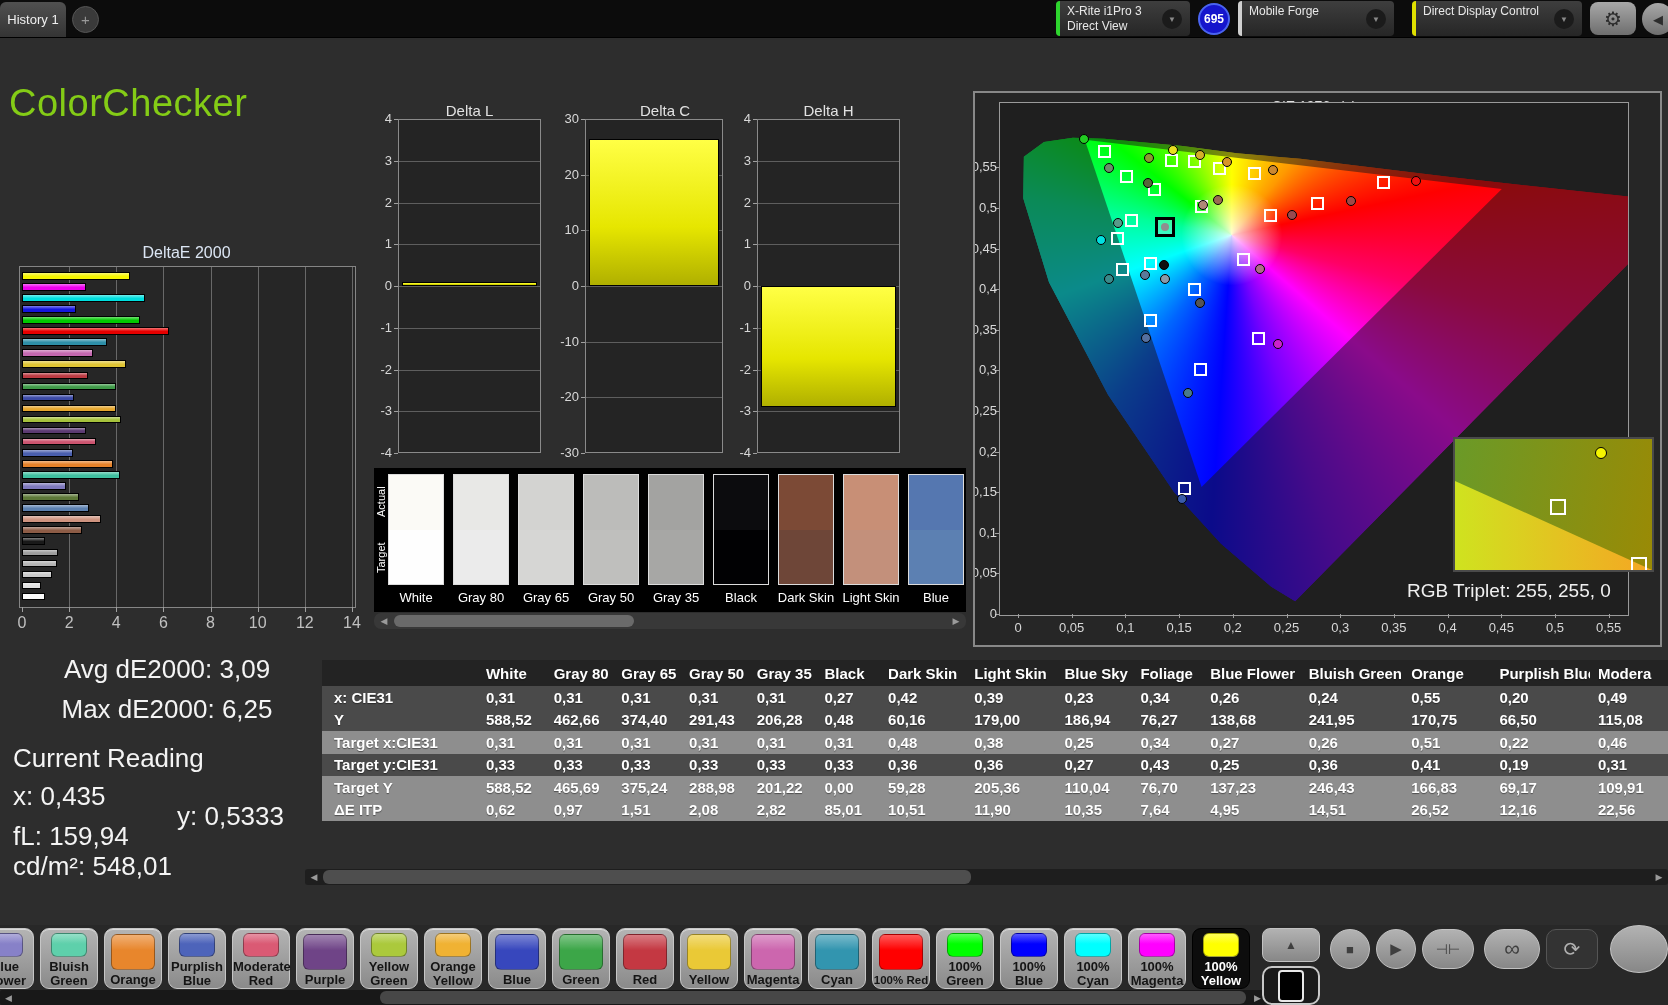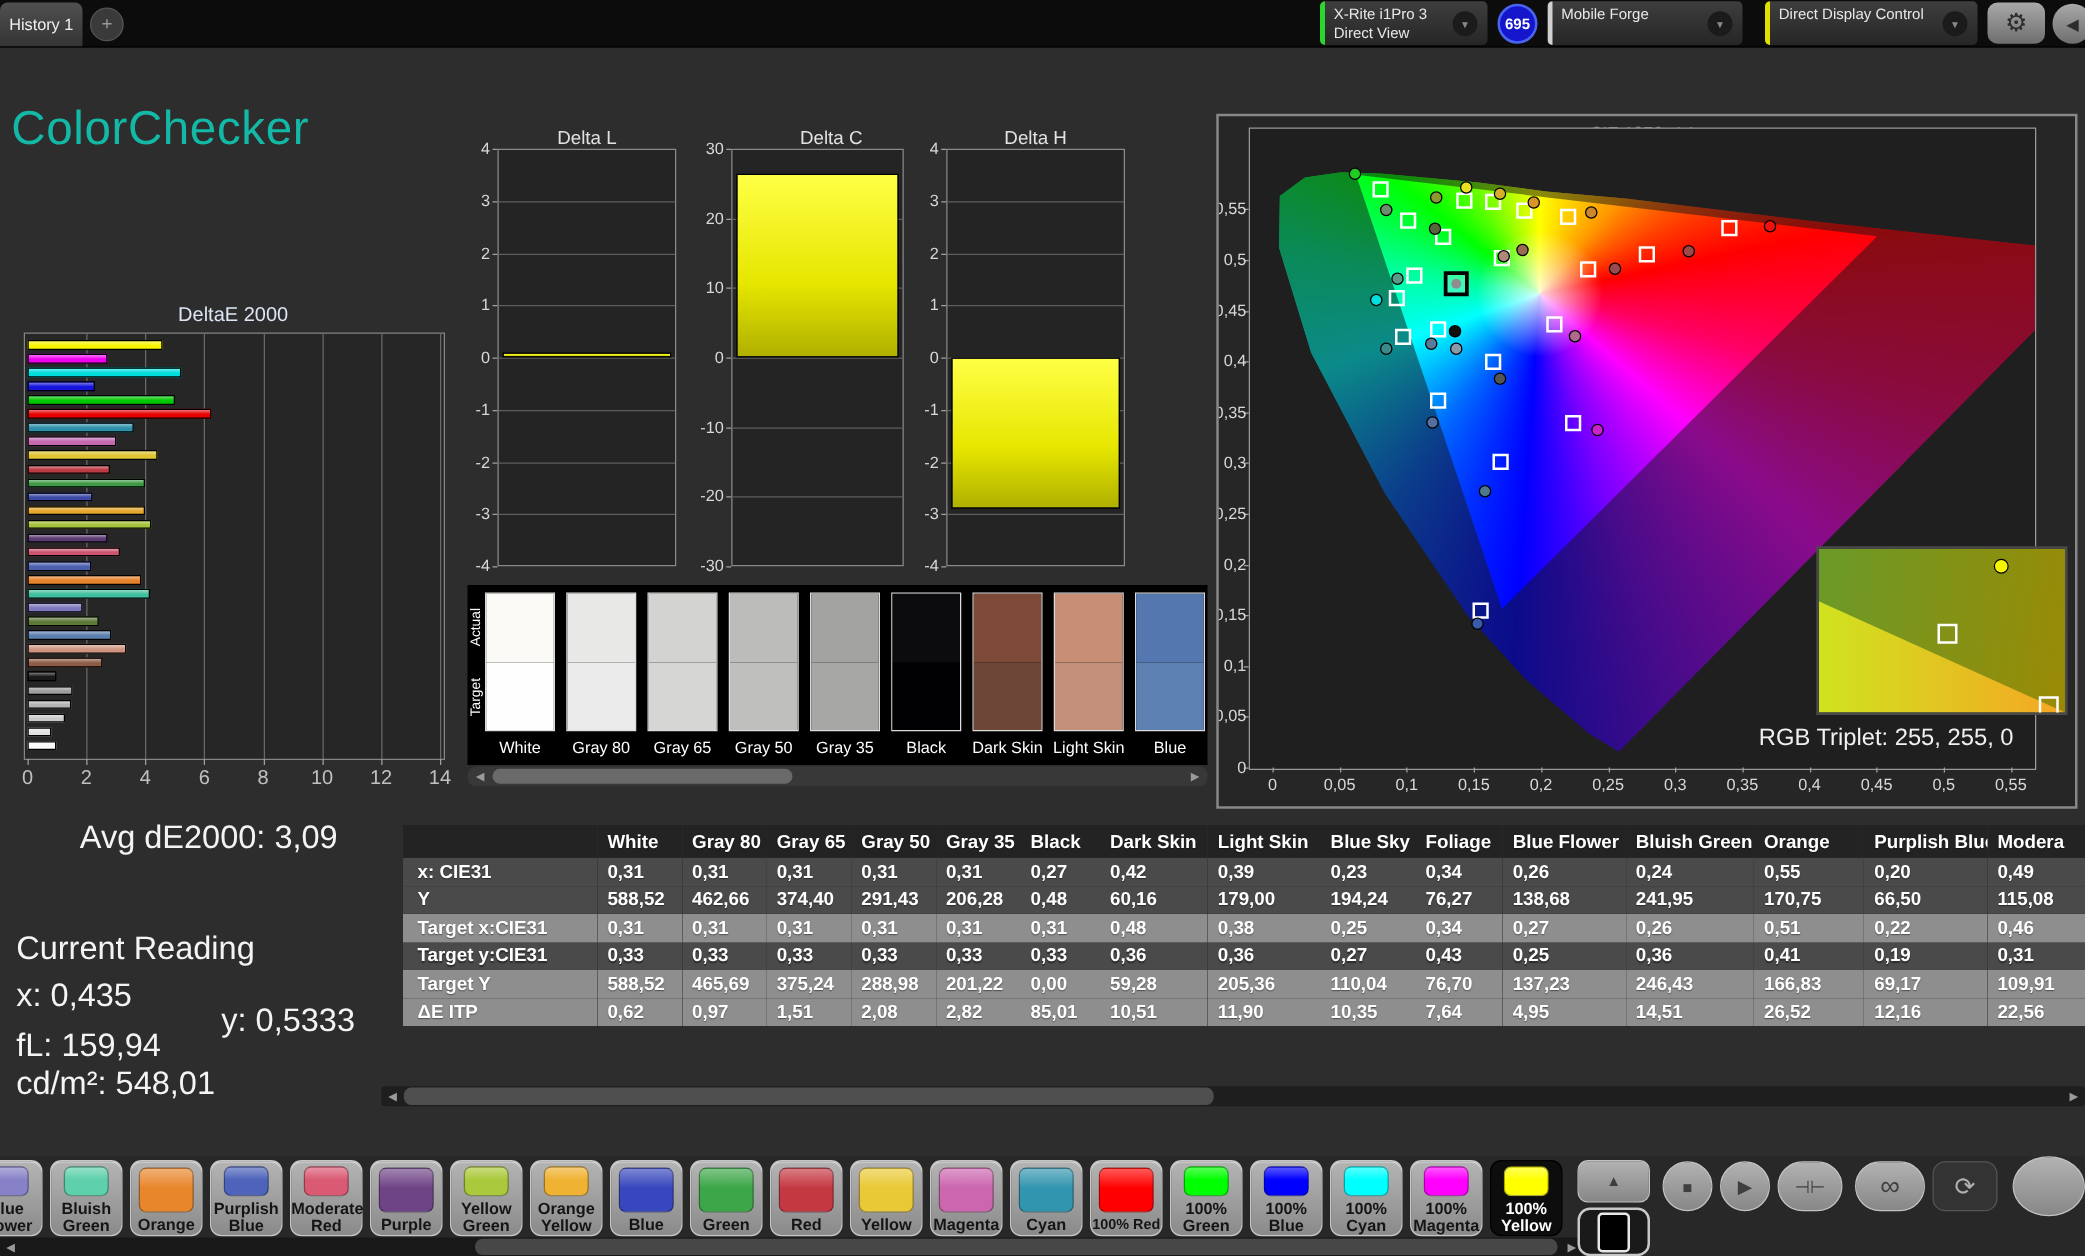--- a/index.html
+++ b/index.html
@@ -18,21 +18,21 @@
   .dd .chev{position:absolute;top:8px;width:20px;height:20px;border-radius:50%;background:#1b1b1b;color:#8a8a8a;
        font-size:8px;display:flex;align-items:center;justify-content:center;}
   #meter-badge{position:absolute;left:1198px;top:3px;width:32px;height:32px;border-radius:50%;background:#1515cc;
        border:2px solid #4a64f0;box-sizing:border-box;color:#fff;font-size:12px;font-weight:bold;
        display:flex;align-items:center;justify-content:center;}
   #gear-btn{position:absolute;left:1590px;top:2px;width:46px;height:33px;border-radius:8px;
        background:linear-gradient(#a8a8a8,#6e6e6e);color:#2c2c2c;font-size:20px;display:flex;align-items:center;justify-content:center;}
   #collapse-btn{position:absolute;left:1642px;top:3px;width:32px;height:32px;border-radius:50%;
        background:linear-gradient(#a8a8a8,#6e6e6e);color:#2c2c2c;font-size:13px;display:flex;align-items:center;justify-content:center;}
   
-  #page-title{position:absolute;left:9px;top:82px;font-size:38px;font-weight:300;color:#14b8a6;letter-spacing:.5px;}
+  #page-title{position:absolute;left:9px;top:82px;font-size:38px;font-weight:300;color:#84cc16;letter-spacing:.5px;}
   .stat{position:absolute;color:#f4f4f4;font-size:26px;}
   
   #de2000-chart{position:absolute;left:0;top:240px;width:380px;height:408px;}
   #de2000-title{position:absolute;left:19px;top:4px;width:335px;text-align:center;font-size:16px;color:#dce6f4;}
   #de2000-plot{position:absolute;left:19px;top:26px;width:335px;height:340px;background:#262626;border:1px solid #858585;}
   #delta-charts{position:absolute;left:380px;top:95px;width:600px;height:380px;}
   .delta-title{position:absolute;top:7px;height:16px;text-align:center;font-size:15px;color:#e2e2e2;}
   .gl{position:absolute;height:1px;background:#5e5e5e;}
   .glv{position:absolute;width:1px;background:#686868;}
   .tickmark{position:absolute;background:#a0a0a0;}
@@ -137,20 +137,21 @@
     <div id="gear-btn">
       <span>⚙</span>
     </div>
     <div id="collapse-btn">
       <span>◀</span>
     </div>
   </div>
 
   <div id="page-title">ColorChecker</div>
   <div class="stat" style="left:12px;top:654px;width:310px;text-align:center;">Avg dE2000: 3,09</div>
+  <div class="stat" style="left:12px;top:694px;width:310px;text-align:center;">Max dE2000: 6,25</div>
   <div class="stat" style="left:13px;top:743px;">Current Reading</div>
   <div class="stat" style="left:13px;top:781px;">x: 0,435</div>
   <div class="stat" style="left:177px;top:781px;margin-top:20px;">y: 0,5333</div>
   <div class="stat" style="left:13px;top:821px;">fL: 159,94</div>
   <div class="stat" style="left:13px;top:851px;">cd/m²: 548,01</div>
 
   <div id="de2000-chart">
     <div id="de2000-title">DeltaE 2000</div>
     <div id="de2000-plot">
         <div class="tickmark" style="left: 2px; top: 340px; width: 1px; height: 5px;"></div>
@@ -528,21 +529,21 @@
           <tr class="odd">
             <td class="rowlab">Y</td>
             <td>588,52</td>
             <td>462,66</td>
             <td>374,40</td>
             <td>291,43</td>
             <td>206,28</td>
             <td>0,48</td>
             <td>60,16</td>
             <td>179,00</td>
-            <td>194,24</td>
+            <td>186,94</td>
             <td>76,27</td>
             <td>138,68</td>
             <td>241,95</td>
             <td>170,75</td>
             <td>66,50</td>
             <td>115,08</td>
           </tr>
           <tr class="even">
             <td class="rowlab">Target x:CIE31</td>
             <td>0,31</td>

